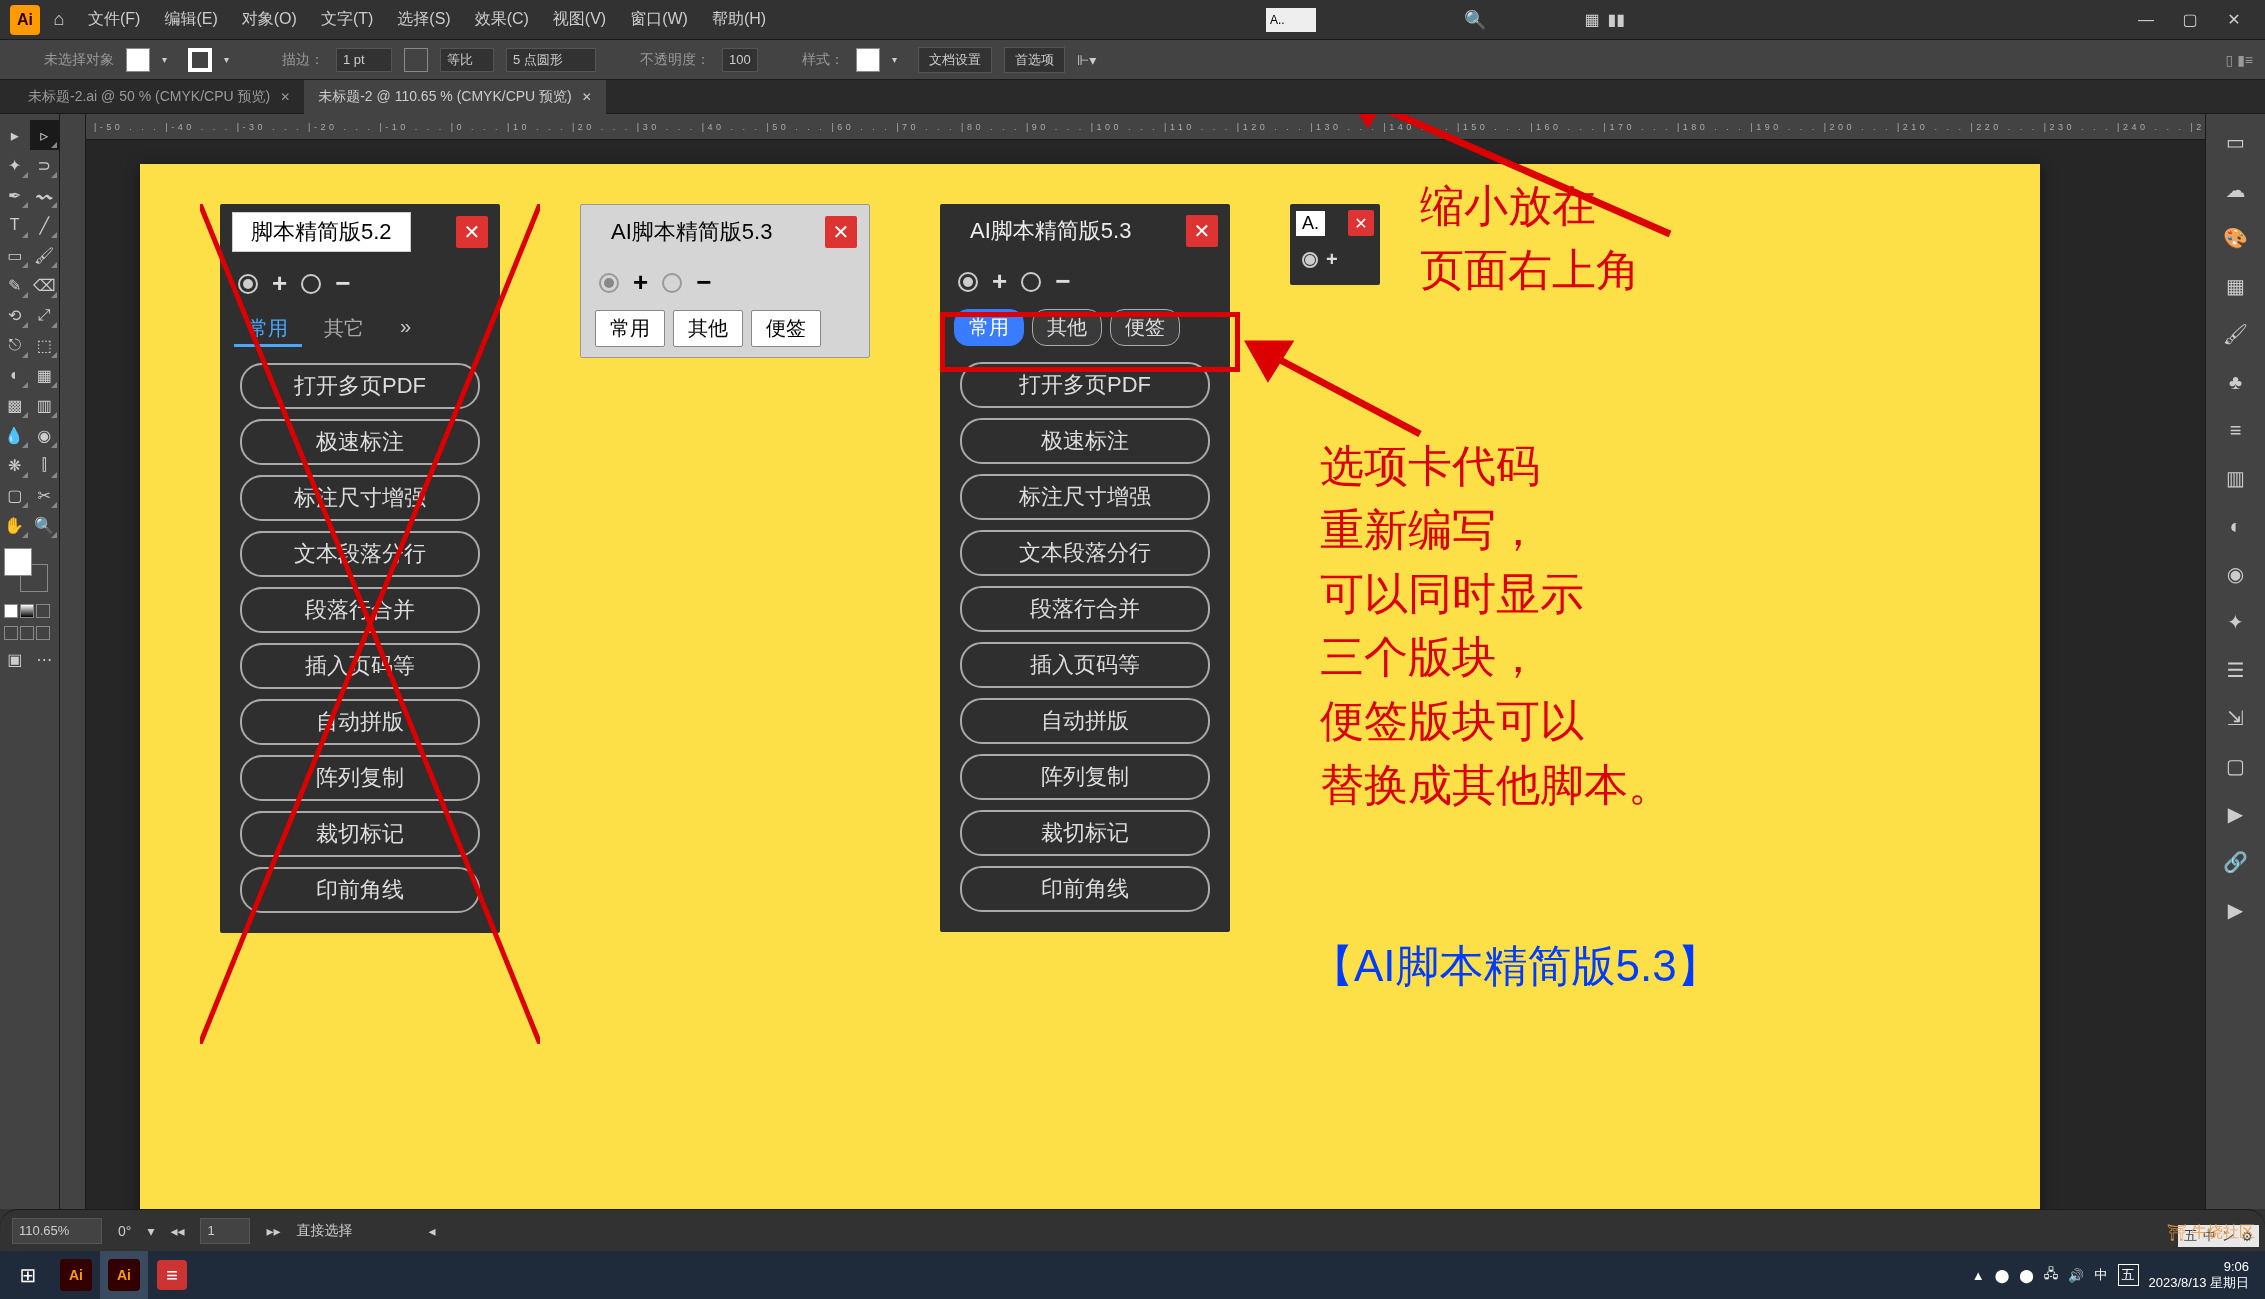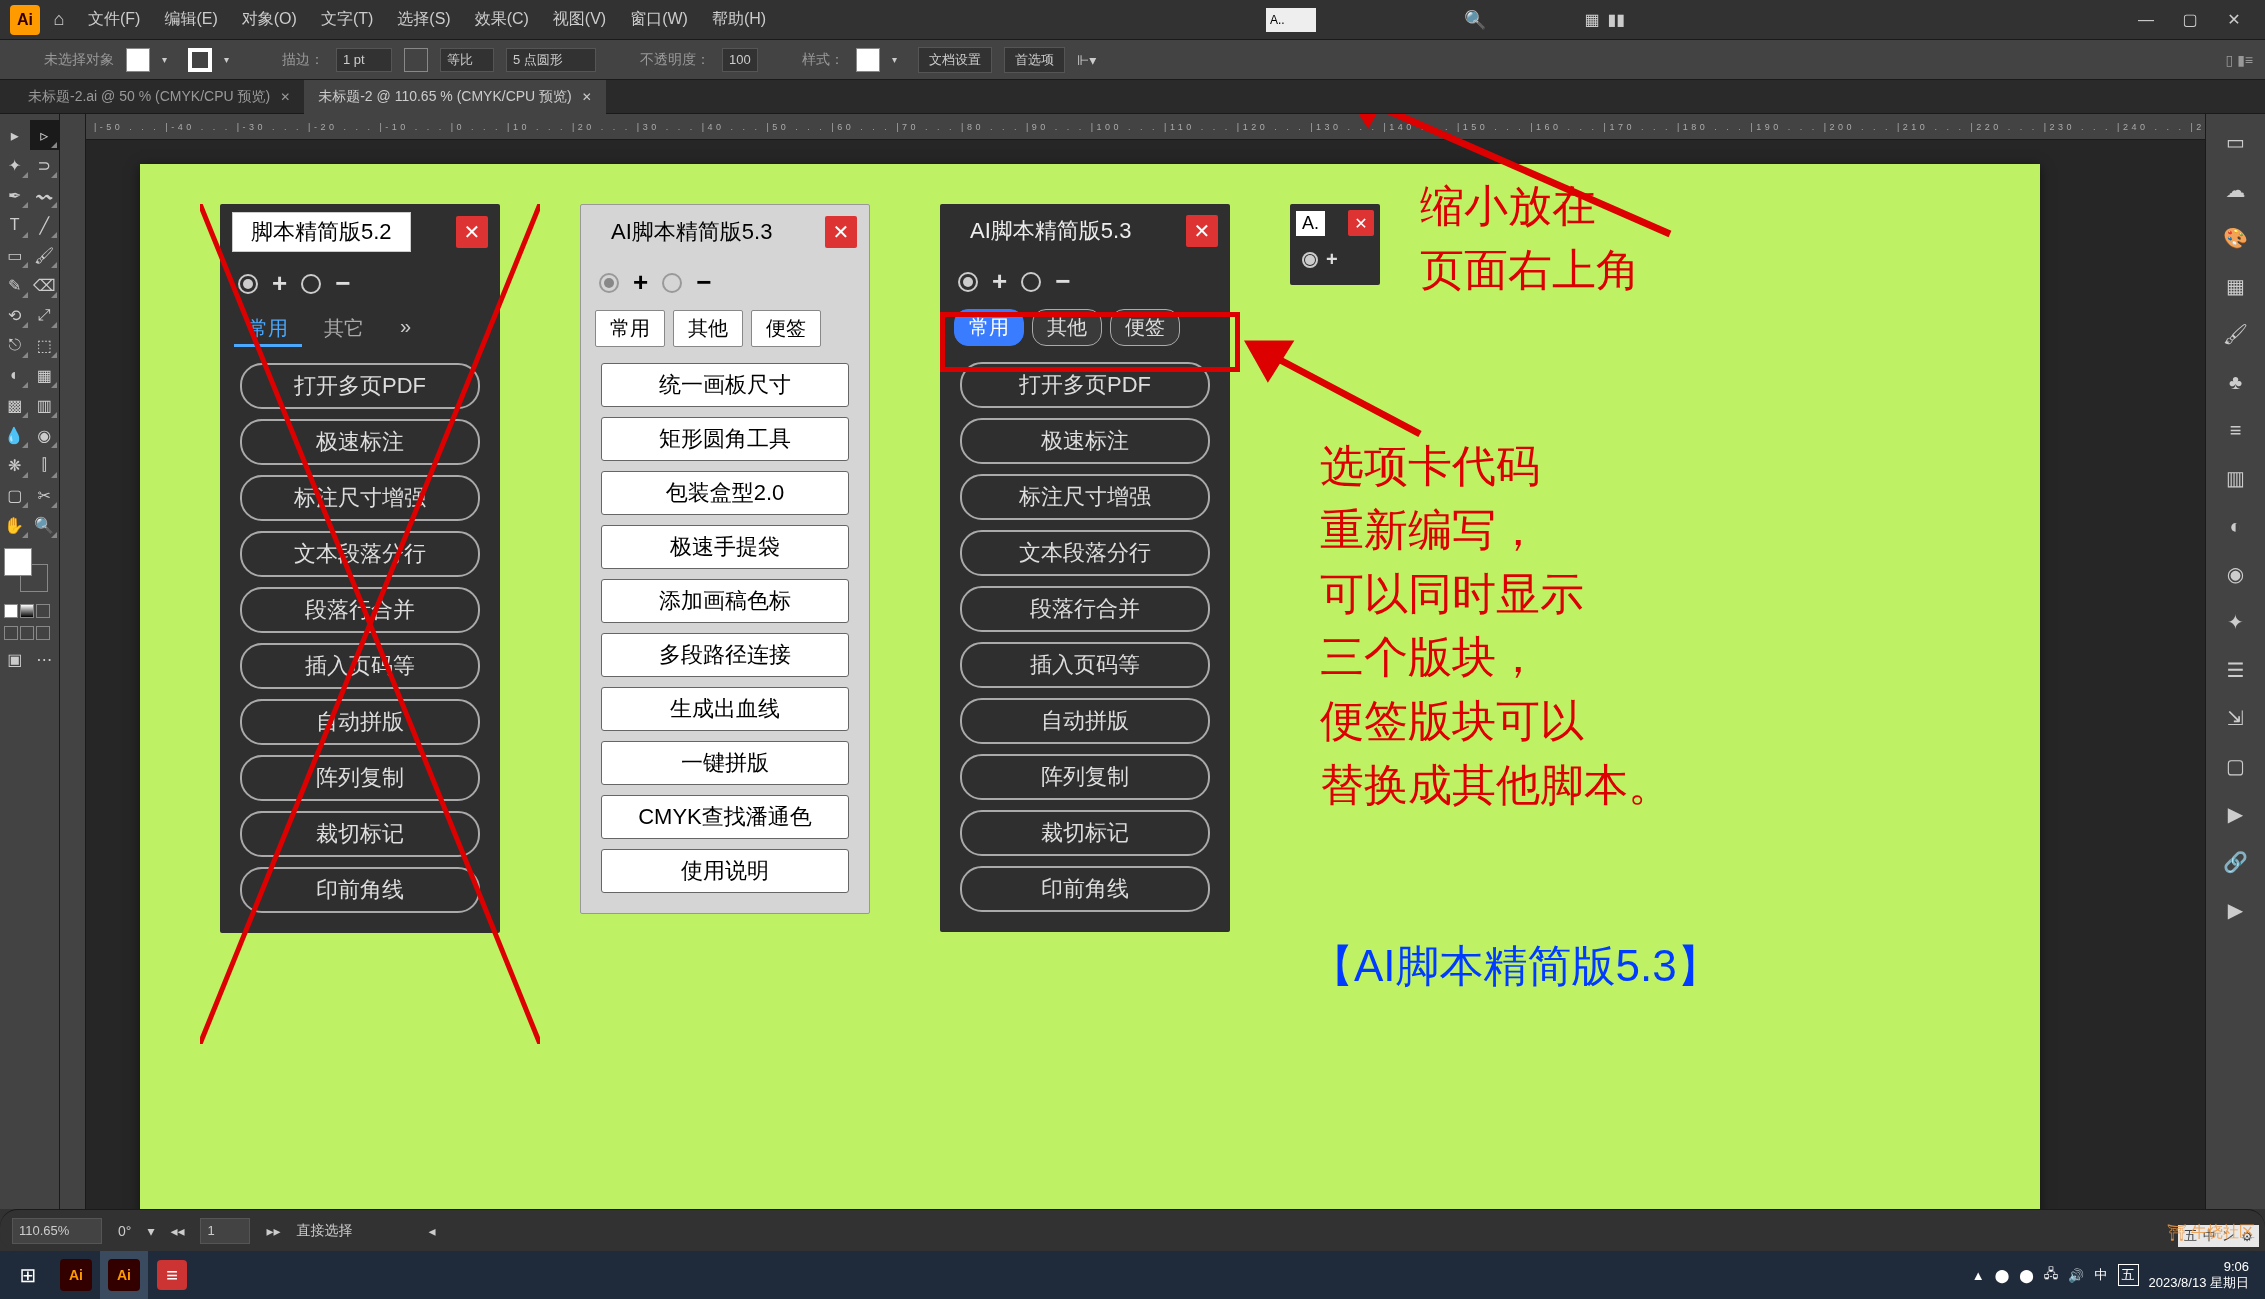--- a/index.html
+++ b/index.html
@@ -39,21 +39,21 @@
 .tool-solo::after { display: none; }
 .swatch-box { margin: 8px 4px; width: 44px; height: 44px; position: relative; }
 .swatch-fg { position: absolute; top: 0; left: 0; width: 28px; height: 28px; background: #fff; border: 1px solid #888; }
 .swatch-bg { position: absolute; bottom: 0; right: 0; width: 28px; height: 28px; background: #434343; border: 1px solid #888; }
 .tool-mode-row { display: flex; gap: 2px; padding: 4px; }
 .tool-mode { width: 14px; height: 14px; border: 1px solid #888; }
 
 .canvas-area { flex: 1; background: #262626; position: relative; overflow: hidden; }
 .ruler-h { position: absolute; top: 0; left: 26px; right: 0; height: 26px; background: #434343; font-size: 9px; letter-spacing: 3.5px; padding-left: 8px; color: #aaa; overflow: hidden; white-space: nowrap; border-bottom: 1px solid #1a1a1a; line-height: 26px; }
 .ruler-v { position: absolute; top: 0; left: 0; bottom: 0; width: 26px; background: #434343; border-right: 1px solid #1a1a1a; }
-.artboard { position: absolute; top: 50px; left: 80px; width: 1900px; height: 1070px; background: #bef264; box-shadow: 0 3px 12px rgba(0,0,0,.5); }
+.artboard { position: absolute; top: 50px; left: 80px; width: 1900px; height: 1070px; background: #fde047; box-shadow: 0 3px 12px rgba(0,0,0,.5); }
 
 .right-panels { width: 60px; background: #434343; border-left: 1px solid #1a1a1a; display: flex; flex-direction: column; align-items: center; padding-top: 8px; gap: 8px; }
 .panel-icon { width: 40px; height: 40px; display: flex; align-items: center; justify-content: center; color: #ccc; font-size: 20px; cursor: pointer; border-radius: 3px; }
 
 
 .statusbar { height: 42px; background: #323232; display: flex; align-items: center; padding: 0 12px; gap: 16px; color: #ccc; font-size: 14px; border-top: 1px solid #1a1a1a; border-radius: 18px; }
 .zoom-field { background: #434343; border: 1px solid #555; color: #ccc; height: 26px; width: 90px; padding: 0 6px; font-size: 13px; }
 
 
 .taskbar { height: 48px; background: #1f2a3a; display: flex; align-items: center; padding: 0 4px; }
@@ -287,32 +287,20 @@
           <span class="radio-ico checked"></span>
           <span class="plus-minus">+</span>
           <span class="radio-ico"></span>
           <span class="plus-minus">−</span>
         </div>
         <div class="sp-tabs">
           <div class="sp-tab">常用</div>
           <div class="sp-tab">其他</div>
           <div class="sp-tab">便签</div>
         </div>
-        <div class="sp-buttons">
-          <div class="sp-btn">统一画板尺寸</div>
-          <div class="sp-btn">矩形圆角工具</div>
-          <div class="sp-btn">包装盒型2.0</div>
-          <div class="sp-btn">极速手提袋</div>
-          <div class="sp-btn">添加画稿色标</div>
-          <div class="sp-btn">多段路径连接</div>
-          <div class="sp-btn">生成出血线</div>
-          <div class="sp-btn">一键拼版</div>
-          <div class="sp-btn">CMYK查找潘通色</div>
-          <div class="sp-btn">使用说明</div>
-        </div>
       </div>
 
       <div class="script-panel sp-dark" style="left:800px;top:40px;width:290px">
         <div class="sp-title">
           <div class="sp-title-text" style="background:transparent;border:none;color:#eee">AI脚本精简版5.3</div>
           <div class="sp-close">✕</div>
         </div>
         <div class="sp-toolbar">
           <span class="radio-ico checked"></span>
           <span class="plus-minus">+</span>

